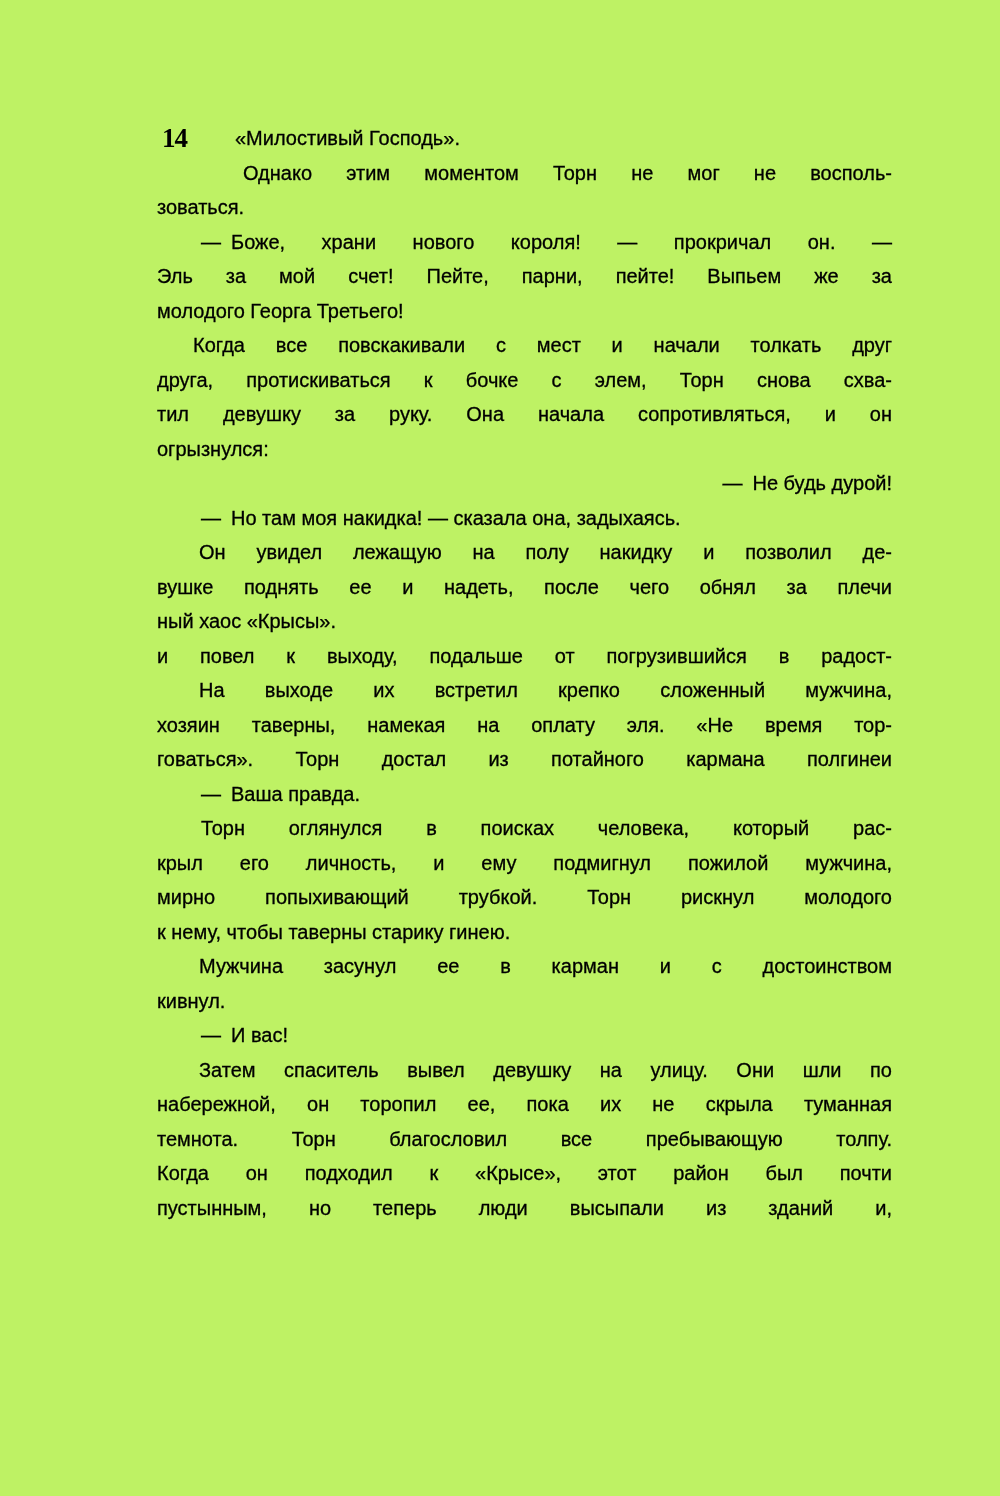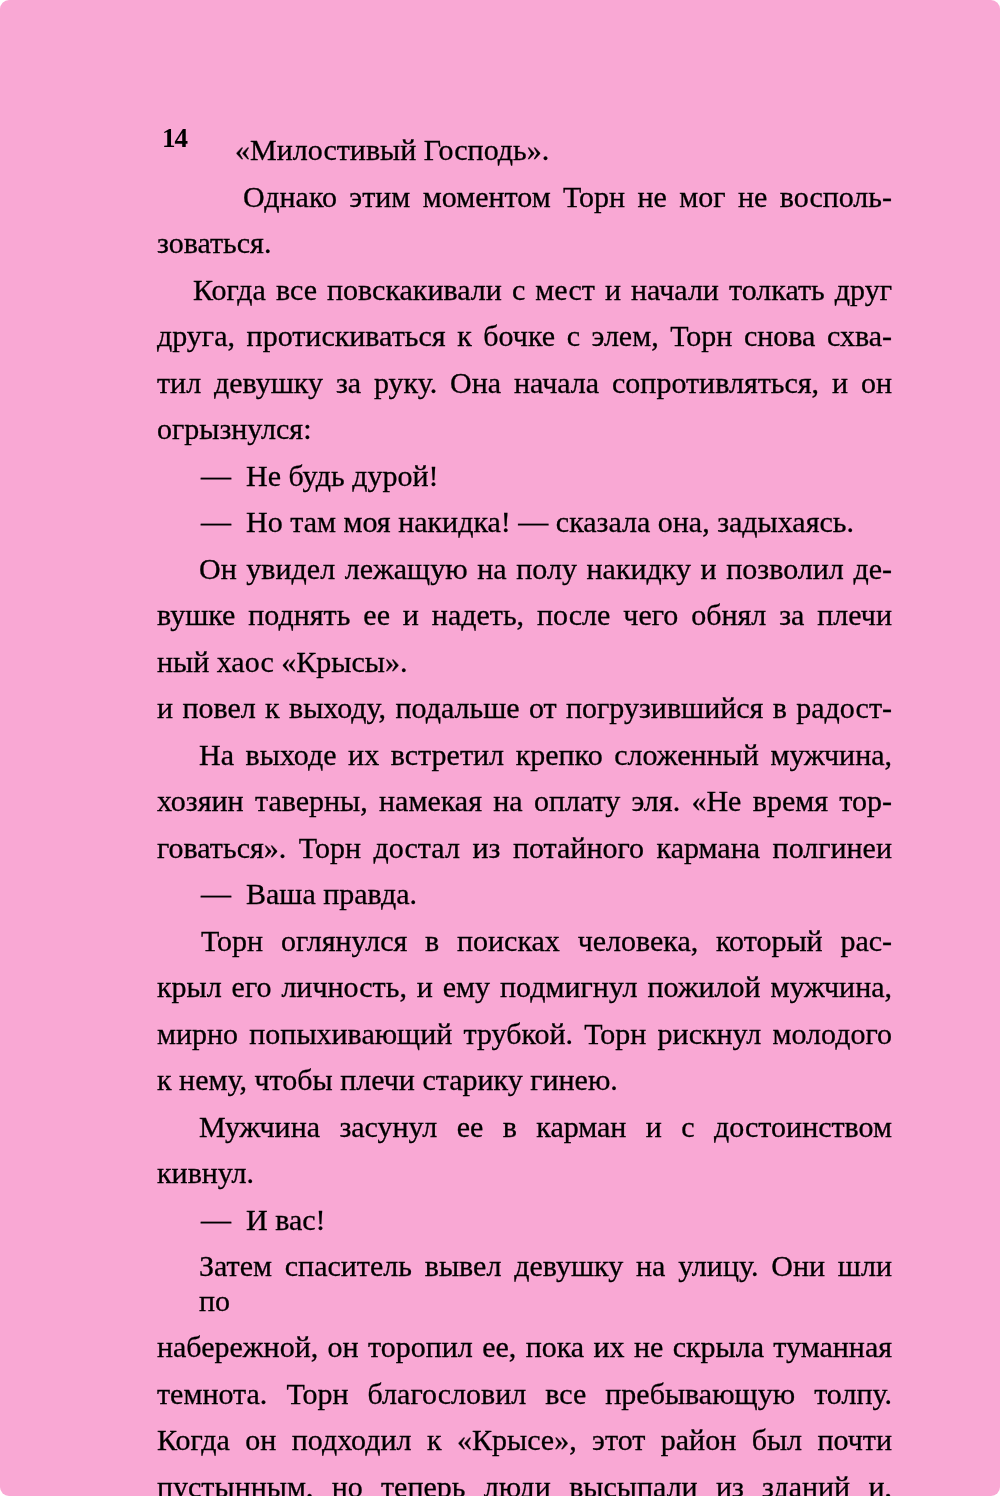--- a/index.html
+++ b/index.html
@@ -9,22 +9,21 @@
   }
   body {
     width: 1000px;
     height: 1496px;
     position: relative;
     overflow: hidden;
   }
   .page {
     position: absolute;
     inset: 0;
-    background: #f9a8d4;
-    border-radius: 9px;
+    background: #bef264;
   }
   .page-number {
     position: absolute;
     left: 162px;
     top: 121px;
     font-family: "Liberation Serif", "DejaVu Serif", serif;
     font-weight: bold;
     font-size: 27px;
     line-height: 34.5px;
     color: #000000;
@@ -34,57 +33,61 @@
     position: absolute;
     left: 157px;
     top: 121px;
     width: 735px;
   }
   .paragraph {
     margin: 0;
     padding: 0;
   }
   .line {
-    font-family: Liberation Serif, serif;
-    font-size: 30px;
+    font-family: Liberation Sans, sans-serif;
+    font-size: 20px;
     line-height: 34.5px;
     color: #000000;
     -webkit-text-stroke: 0.3px currentColor;
     box-sizing: border-box;
     width: 100%;
     text-align: left;
     white-space: normal;
-    margin-top: 12px;
   }
   .line.just {
     text-align: justify;
     text-align-last: justify;
   }
 </style>
 </head>
 <body>
 
 <div class="page">
   <span class="page-number">14</span>
   <div class="text-column">
       <div class="paragraph">
         <div class="line" style="padding-left: 78px;">«Милостивый Господь».</div>
       </div>
       <div class="paragraph">
         <div class="line just" style="padding-left: 86px;">Однако этим моментом Торн не мог не восполь-</div>
         <div class="line">зоваться.</div>
       </div>
       <div class="paragraph">
+        <div class="line just" style="padding-left: 44px;">— Боже, храни нового короля! — прокричал он. —</div>
+        <div class="line just">Эль за мой счет! Пейте, парни, пейте! Выпьем же за</div>
+        <div class="line">молодого Георга Третьего!</div>
+      </div>
+      <div class="paragraph">
         <div class="line just" style="padding-left: 36px;">Когда все повскакивали с мест и начали толкать друг</div>
         <div class="line just">друга, протискиваться к бочке с элем, Торн снова схва-</div>
         <div class="line just">тил девушку за руку. Она начала сопротивляться, и он</div>
         <div class="line">огрызнулся:</div>
       </div>
       <div class="paragraph">
-        <div class="line" style="padding-left: 44px;">— Не будь дурой!</div>
+        <div class="line" style="padding-left: 44px; text-align: right;">— Не будь дурой!</div>
       </div>
       <div class="paragraph">
         <div class="line" style="padding-left: 44px;">— Но там моя накидка! — сказала она, задыхаясь.</div>
       </div>
       <div class="paragraph">
         <div class="line just" style="padding-left: 42px;">Он увидел лежащую на полу накидку и позволил де-</div>
         <div class="line just">вушке поднять ее и надеть, после чего обнял за плечи</div>
         <div class="line">ный хаос «Крысы».</div>
         <div class="line just">и повел к выходу, подальше от погрузившийся в радост-</div>
       </div>
@@ -93,21 +96,21 @@
         <div class="line just">хозяин таверны, намекая на оплату эля. «Не время тор-</div>
         <div class="line just">говаться». Торн достал из потайного кармана полгинеи</div>
       </div>
       <div class="paragraph">
         <div class="line" style="padding-left: 44px;">— Ваша правда.</div>
       </div>
       <div class="paragraph">
         <div class="line just" style="padding-left: 44px;">Торн оглянулся в поисках человека, который рас-</div>
         <div class="line just">крыл его личность, и ему подмигнул пожилой мужчина,</div>
         <div class="line just">мирно попыхивающий трубкой. Торн рискнул молодого</div>
-        <div class="line">к нему, чтобы плечи старику гинею.</div>
+        <div class="line">к нему, чтобы таверны старику гинею.</div>
       </div>
       <div class="paragraph">
         <div class="line just" style="padding-left: 42px;">Мужчина засунул ее в карман и с достоинством</div>
         <div class="line">кивнул.</div>
       </div>
       <div class="paragraph">
         <div class="line" style="padding-left: 44px;">— И вас!</div>
       </div>
       <div class="paragraph">
         <div class="line just" style="padding-left: 42px;">Затем спаситель вывел девушку на улицу. Они шли по</div>

